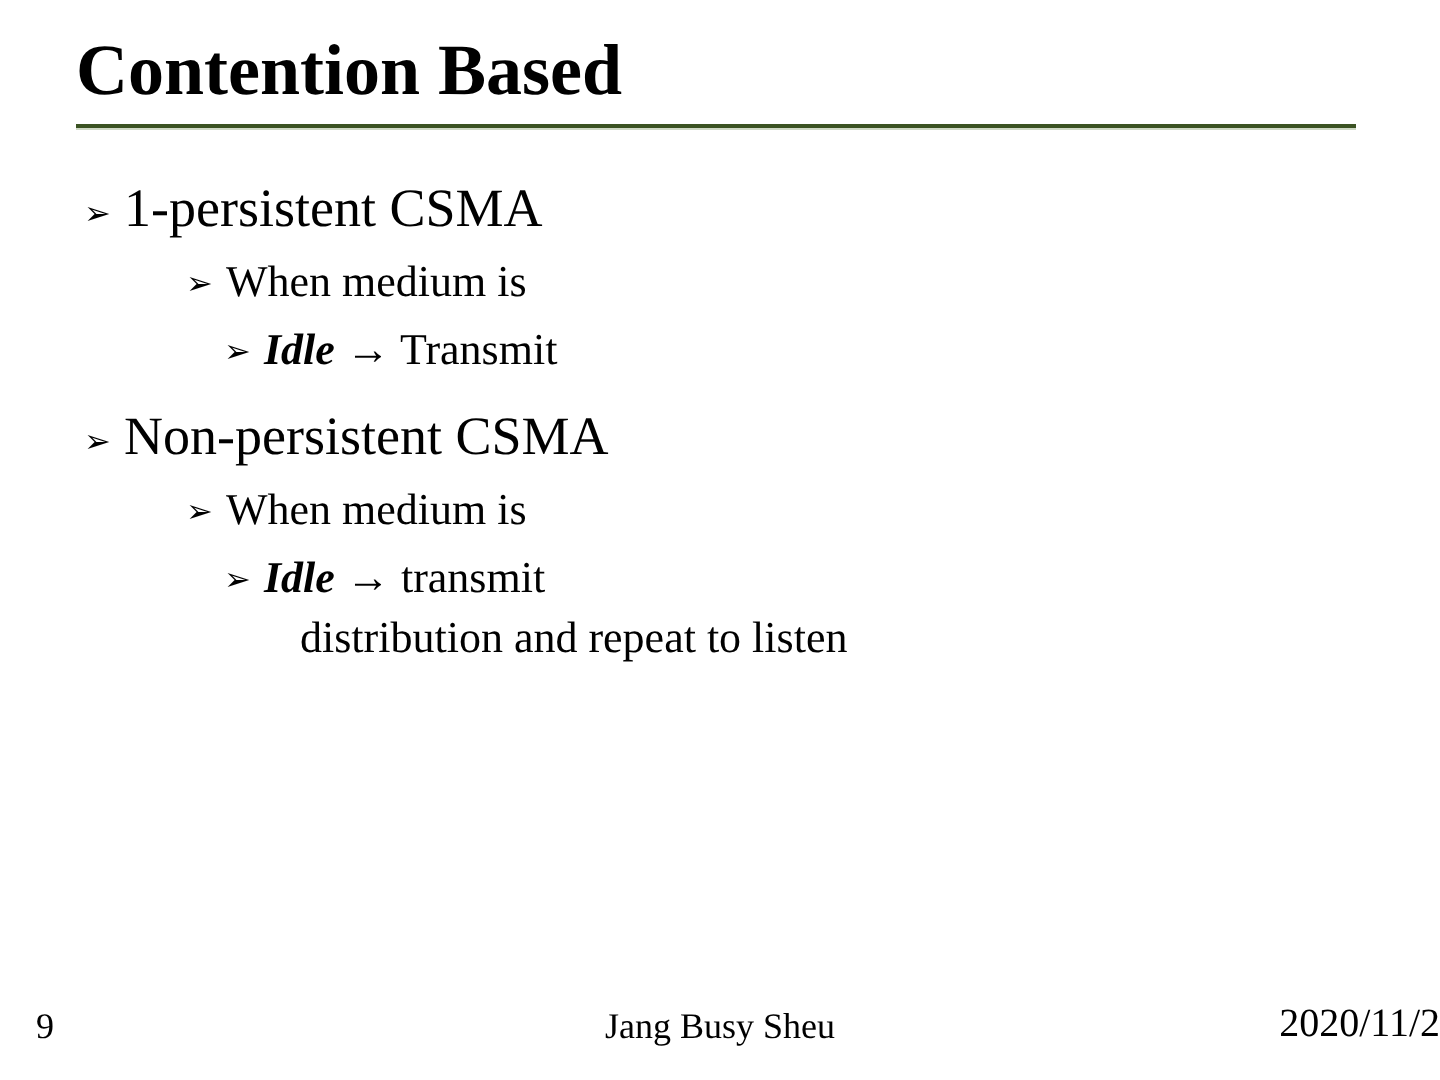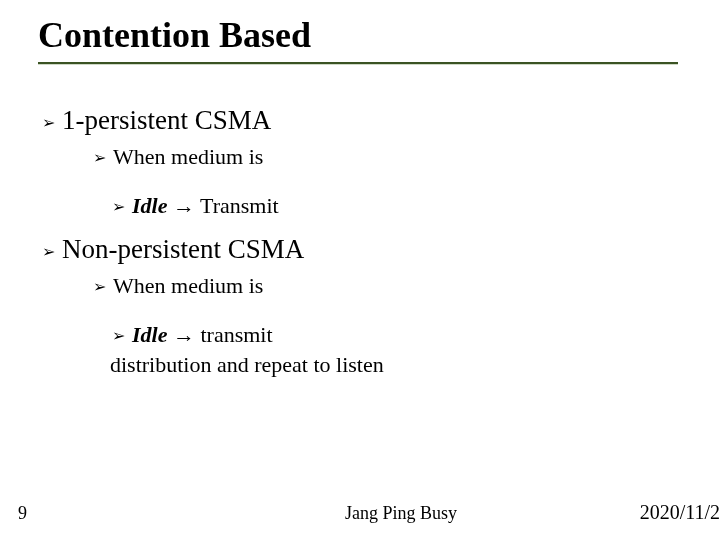--- a/index.html
+++ b/index.html
@@ -11,21 +11,20 @@
     font-family: "Times New Roman", Times, serif;
     color: #000000;
     overflow: hidden;
     position: relative;
   }
   .slide {
     width: 720px;
     height: 540px;
     position: relative;
     box-sizing: border-box;
-    padding-left: 41px;
   }
   .title {
     position: absolute;
     top: 14px;
     left: 38px;
     font-size: 36px;
     font-weight: bold;
   }
   .title-rule {
     position: absolute;
@@ -38,35 +37,35 @@
   }
   .content {
     position: absolute;
     top: 82px;
     left: 42px;
     right: 30px;
     font-size: 22px;
     line-height: 1.35;
   }
   .lvl1 {
-    margin-top: 20px;
+    margin-top: 4px;
     font-size: 27px;
   }
   .lvl2 {
     margin-left: 51px;
     margin-top: 4px;
     font-size: 22px;
   }
   .lvl3 {
     margin-left: 70px;
-    margin-top: 19px;
+    margin-top: 4px;
     font-size: 22px;
   }
   .lvl3-cont {
-    margin-left: 68px;
+    margin-left: 108px;
     font-size: 22px;
   }
   .arrow-bullet {
     display: inline-block;
     width: 20px;
     font-family: Arial, sans-serif;
     font-size: 16px;
     vertical-align: 1px;
   }
   .bi { font-style: italic; font-weight: bold; }
@@ -118,16 +117,16 @@
       <span class="arrow-bullet">➢</span><span>When medium is</span>
     </div>
     <div class="lvl3">
       <span class="arrow-bullet">➢</span><span class="bi">Idle</span><span> → transmit</span>
     </div>
     <div class="lvl3-cont">distribution and repeat to listen</div>
 
   </div>
 
   <div class="footer-slide-num">9</div>
-  <div class="footer-center">Jang Ping Busy</div>
+  <div class="footer-center">Jang Busy Sheu</div>
   <div class="footer-date">2020/11/2</div>
 
 </div>
 
 </body></html>

